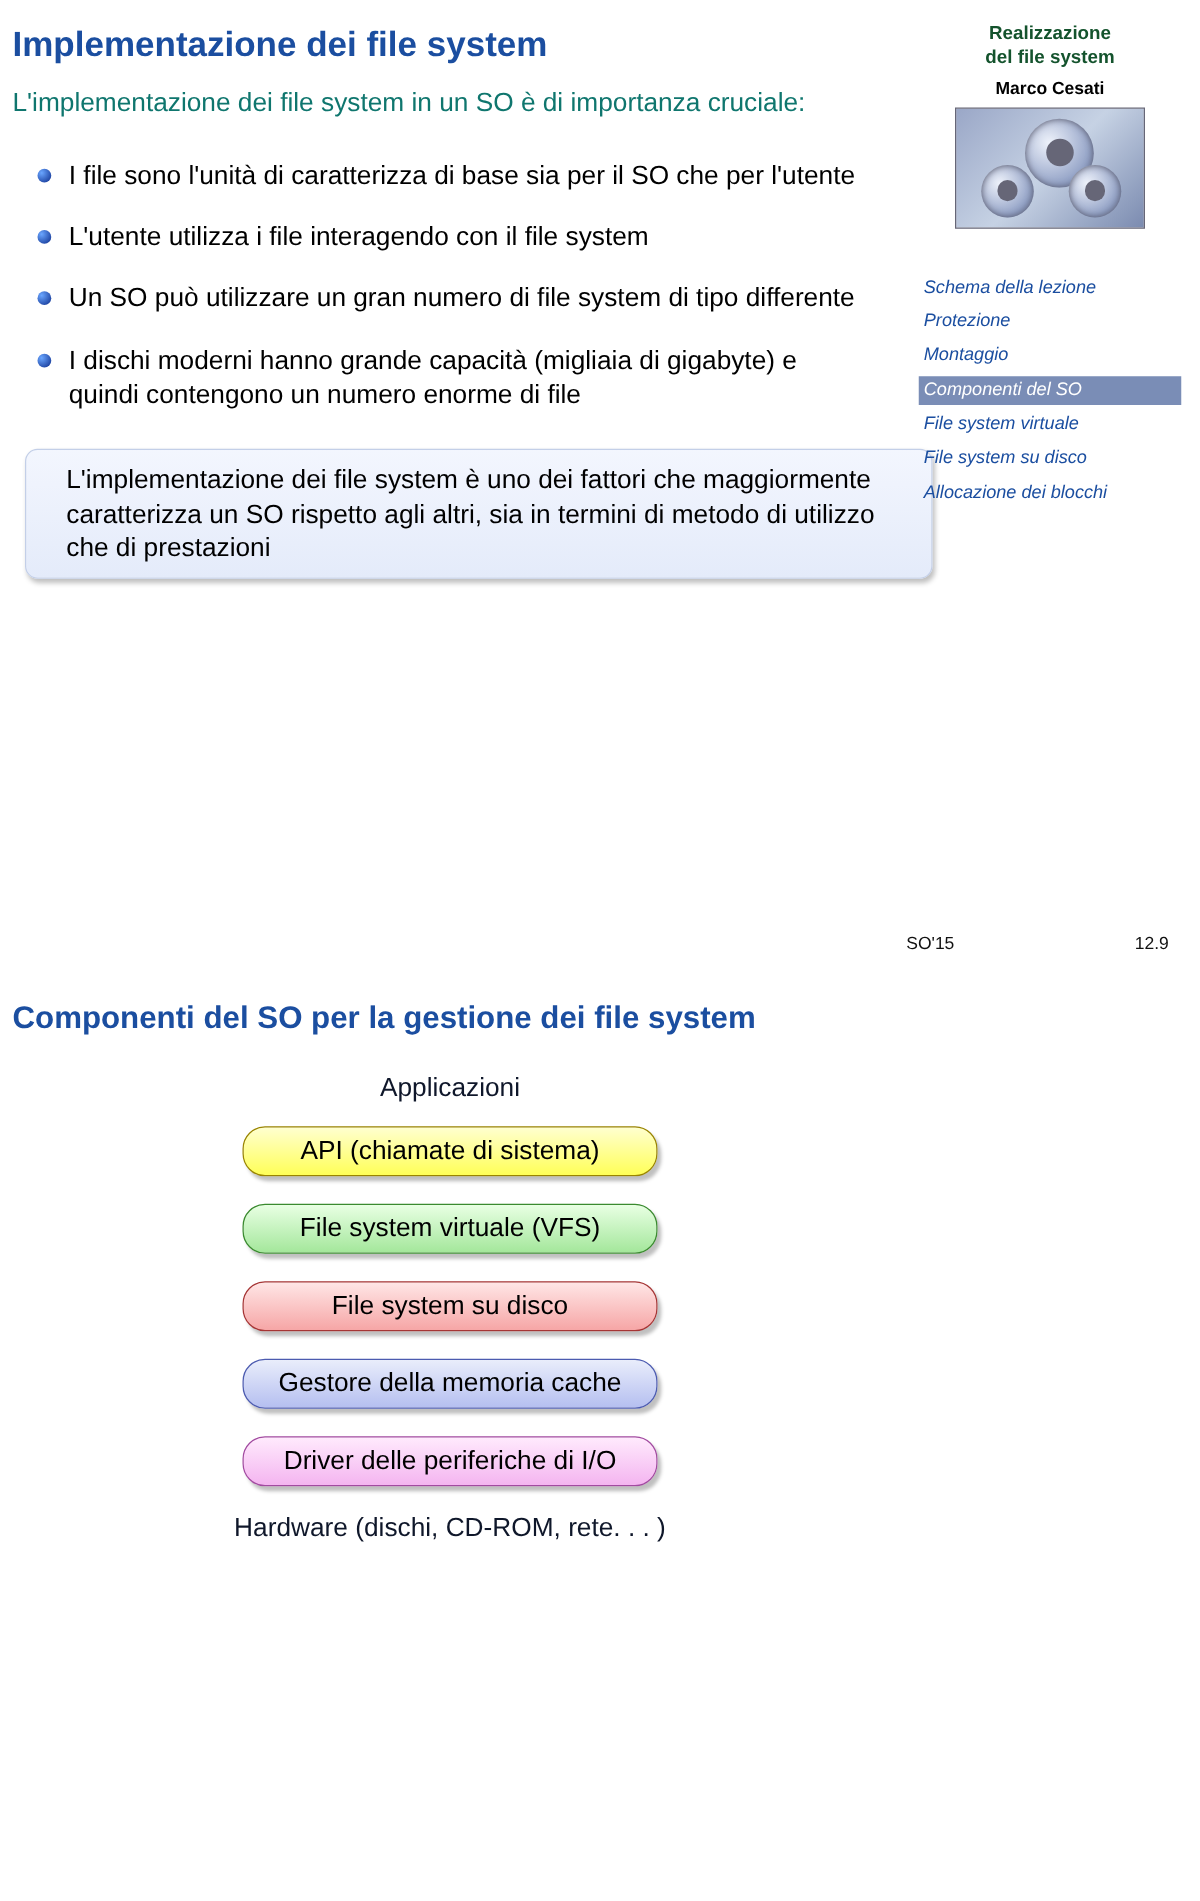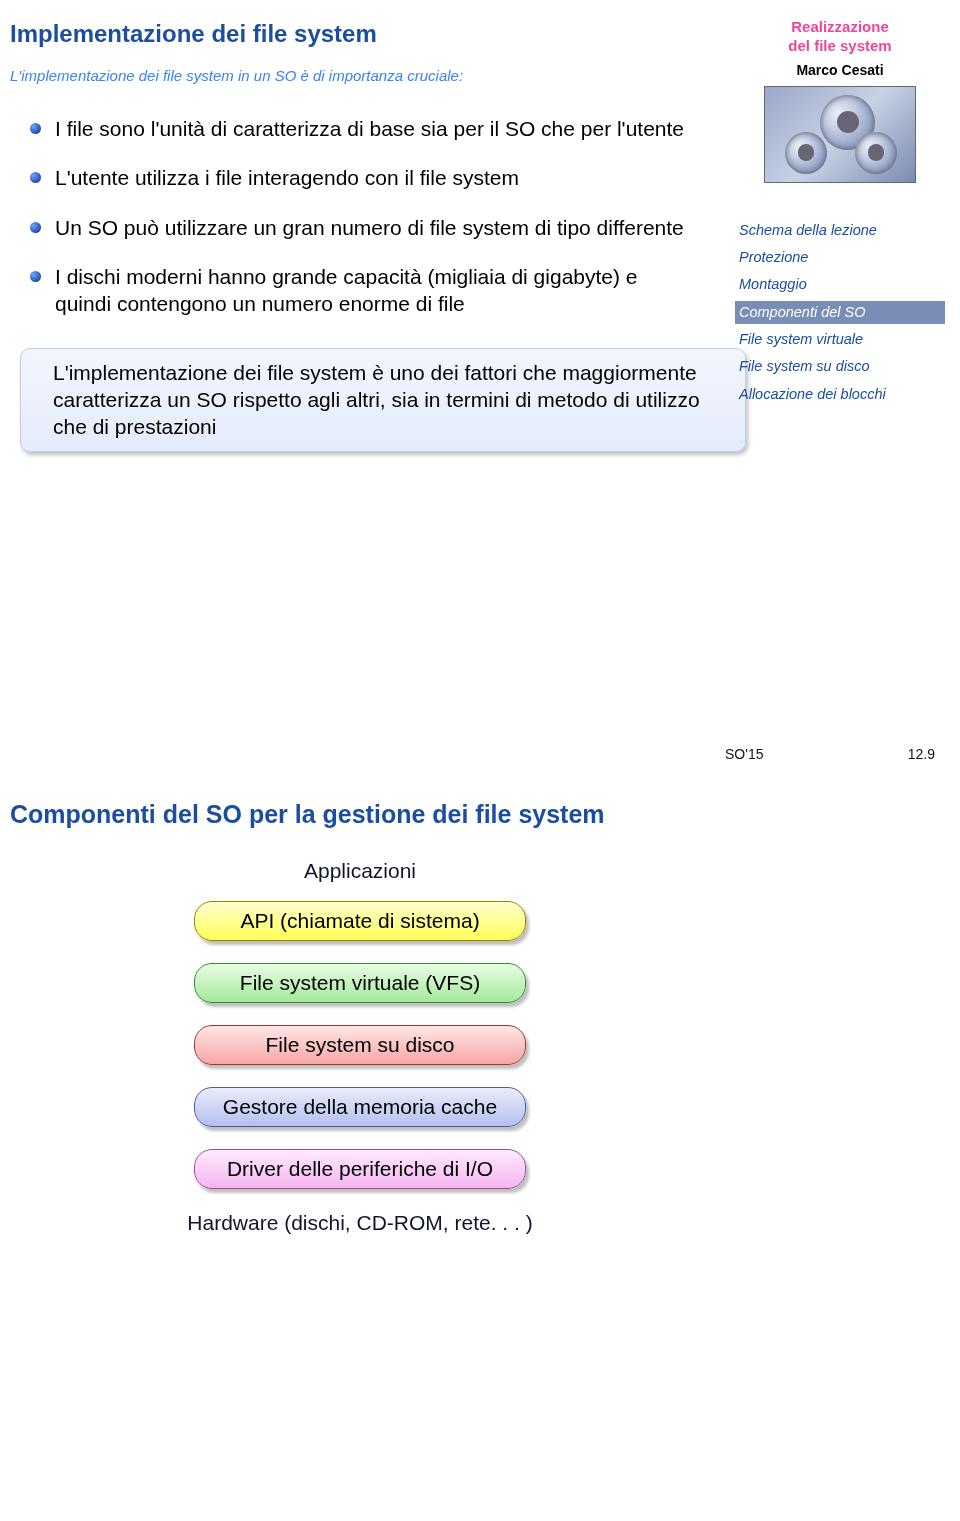--- a/index.html
+++ b/index.html
@@ -27,21 +27,21 @@
     box-sizing: border-box;
   }
   .sidebar {
     position: absolute;
     right: 15px;
     top: 18px;
     width: 210px;
     font-size: 14px;
   }
   .side-title {
-    color: #ec4899;
+    color: #14532d;
     font-weight: bold;
     text-align: center;
     font-size: 15px;
     line-height: 1.25;
   }
   .side-author {
     color: #000;
     font-weight: bold;
     text-align: center;
     margin-top: 6px;
@@ -84,32 +84,31 @@
     padding: 3px 0 3px 4px;
     margin: 4px 0;
     line-height: 1.2;
   }
   .side-nav-item.active {
     background: #7a8db6;
     color: #fff;
   }
   .slide-title {
     color: #1b4ea0;
-    font-size: 24px;
+    font-size: 28px;
     font-weight: bold;
     margin: 0 0 18px 0;
   }
   .slide-title.sm { font-size: 25px; }
   .body-text {
-    font-size: 15px;
-    color: #3b82f6;
+    font-size: 21px;
+    color: #0f766e;
     line-height: 1.28;
     margin: 0 0 30px 0;
     max-width: 660px;
-    font-style: italic;
   }
   ul.bullets {
     list-style: none;
     padding: 0 0 0 25px;
     margin: 0;
     max-width: 650px;
   }
   ul.bullets > li {
     position: relative;
     font-size: 21px;

